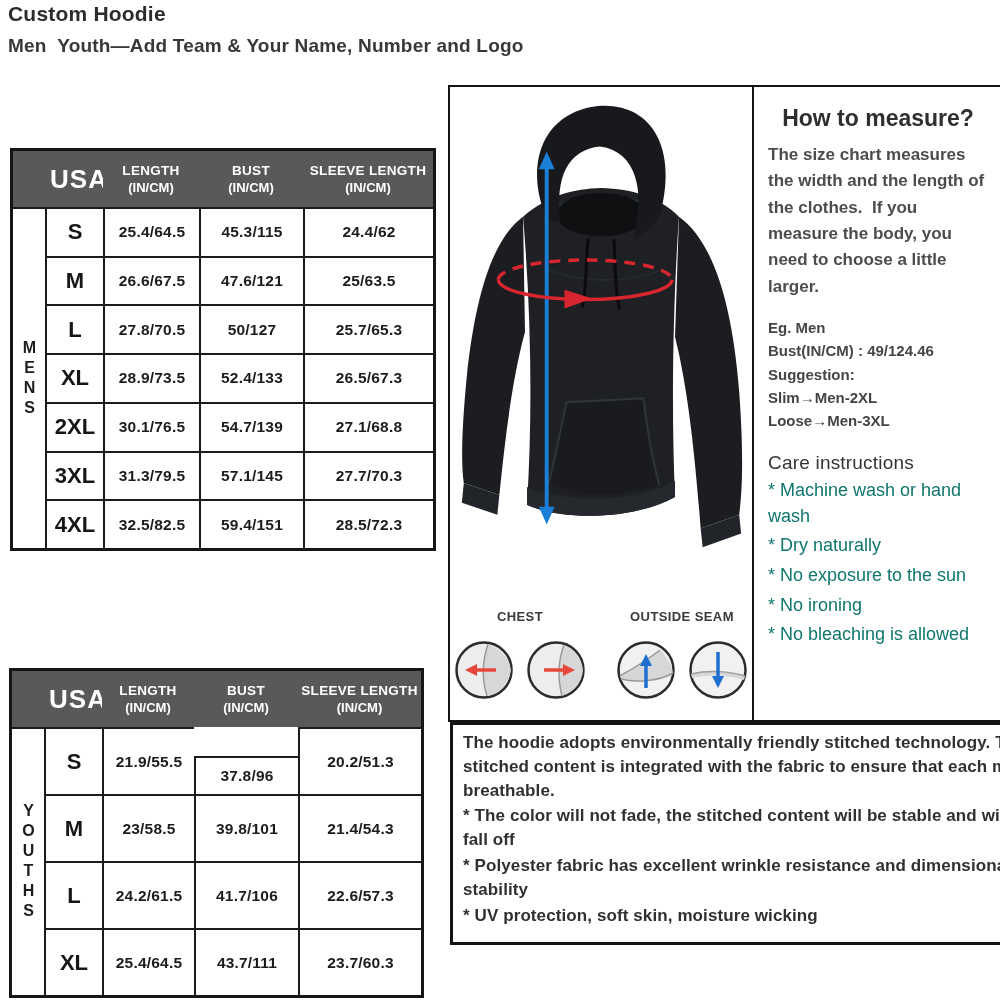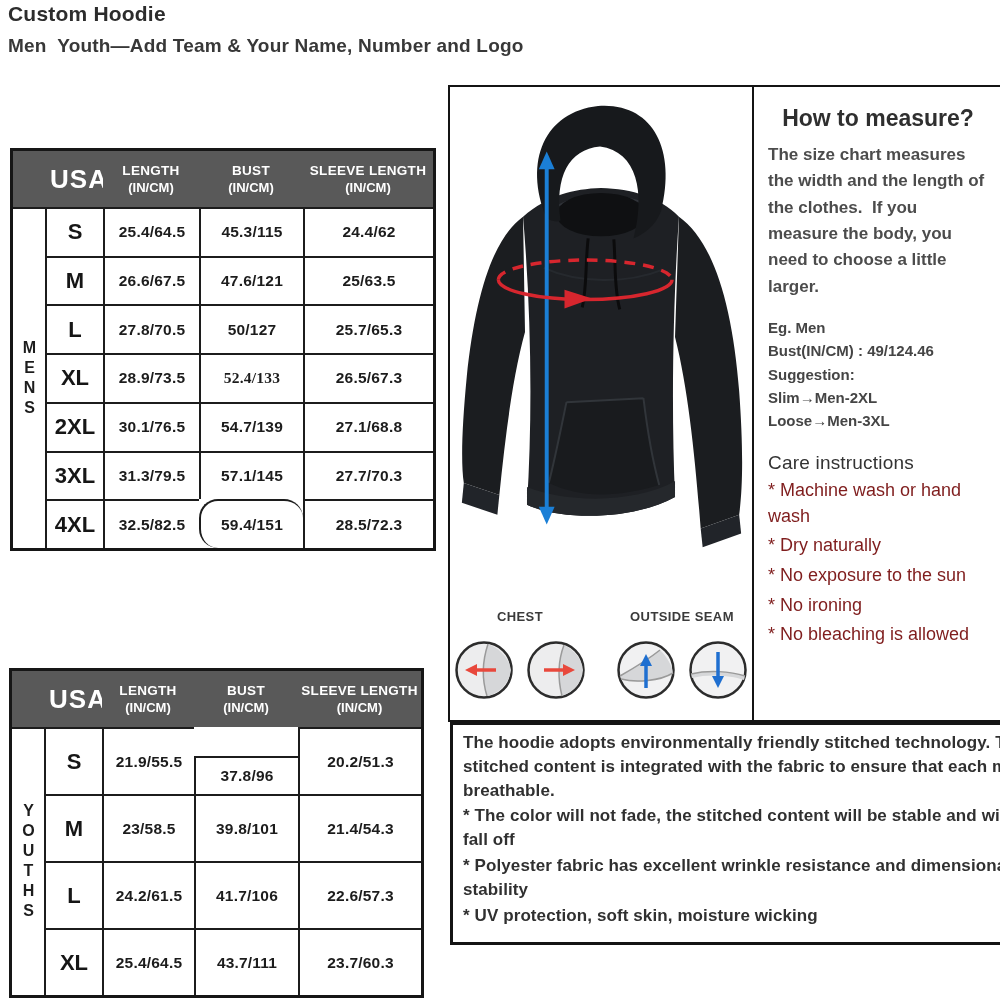--- a/index.html
+++ b/index.html
@@ -46,21 +46,21 @@
   .icon-pair{display:flex;gap:12px;}
 
   
   .measure-panel{position:absolute;left:752px;top:85px;width:248px;height:637px;
     border:2px solid #141414;border-right:none;background:#fff;box-sizing:border-box;padding:12px 12px 0 14px;}
   .measure-heading{font-size:23px;font-weight:bold;color:#2f2f2f;text-align:center;margin:6px 0 10px 0;}
   .measure-body{font-size:17px;font-weight:bold;color:#4c4c4c;line-height:1.55;white-space:pre-wrap;}
   .example-block{margin-top:16px;font-size:15px;font-weight:bold;color:#454545;line-height:1.55;}
   .care-block{margin-top:20px;}
   .care-heading{font-size:19px;color:#333;letter-spacing:.2px;}
-  .care-item{font-size:18px;color:#7f1d1d;line-height:1.42;margin-top:4px;}
+  .care-item{font-size:18px;color:#0f766e;line-height:1.42;margin-top:4px;}
 
   
   .description-box{position:absolute;left:450px;top:722px;width:624px;height:223px;
     border:3px solid #141414;box-sizing:border-box;background:#fff;padding:6px 10px 0 10px;}
   .desc-line{font-size:17px;font-weight:bold;color:#303030;line-height:1.4;margin-bottom:2px;letter-spacing:.1px;}
 </style>
 </head>
 <body>
 
 <div class="page-header">
@@ -90,33 +90,33 @@
     <div class="cell size-cell" style="grid-area: 3 / 2;">M</div>
     <div class="cell val-cell" style="grid-area: 3 / 3;">26.6/67.5</div>
     <div class="cell val-cell" style="grid-area: 3 / 4;">47.6/121</div>
     <div class="cell val-cell" style="grid-area: 3 / 5;">25/63.5</div>
     <div class="cell size-cell" style="grid-area: 4 / 2;">L</div>
     <div class="cell val-cell" style="grid-area: 4 / 3;">27.8/70.5</div>
     <div class="cell val-cell" style="grid-area: 4 / 4;">50/127</div>
     <div class="cell val-cell" style="grid-area: 4 / 5;">25.7/65.3</div>
     <div class="cell size-cell" style="grid-area: 5 / 2;">XL</div>
     <div class="cell val-cell" style="grid-area: 5 / 3;">28.9/73.5</div>
-    <div class="cell val-cell" style="grid-area: 5 / 4; font-family: Liberation Serif, serif;">52.4/133</div>
+    <div class="cell val-cell" style="grid-area: 5 / 4;">52.4/133</div>
     <div class="cell val-cell" style="grid-area: 5 / 5;">26.5/67.3</div>
     <div class="cell size-cell" style="grid-area: 6 / 2;">2XL</div>
     <div class="cell val-cell" style="grid-area: 6 / 3;">30.1/76.5</div>
     <div class="cell val-cell" style="grid-area: 6 / 4;">54.7/139</div>
     <div class="cell val-cell" style="grid-area: 6 / 5;">27.1/68.8</div>
     <div class="cell size-cell" style="grid-area: 7 / 2;">3XL</div>
     <div class="cell val-cell" style="grid-area: 7 / 3;">31.3/79.5</div>
     <div class="cell val-cell" style="grid-area: 7 / 4;">57.1/145</div>
     <div class="cell val-cell" style="grid-area: 7 / 5;">27.7/70.3</div>
     <div class="cell size-cell" style="grid-area: 8 / 2;">4XL</div>
     <div class="cell val-cell" style="grid-area: 8 / 3;">32.5/82.5</div>
-    <div class="cell val-cell" style="grid-area: 8 / 4; border-radius: 19px;">59.4/151</div>
+    <div class="cell val-cell" style="grid-area: 8 / 4;">59.4/151</div>
     <div class="cell val-cell" style="grid-area: 8 / 5;">28.5/72.3</div>
   </div>
 
 <div class="size-table" id="youths-table">
   <div class="usa-cell">USA</div>
   <div class="col-head col-head-1">
     <span class="col-name">LENGTH</span>
     <span class="col-unit">(IN/CM)</span>
   </div>
   <div class="col-head col-head-2">

